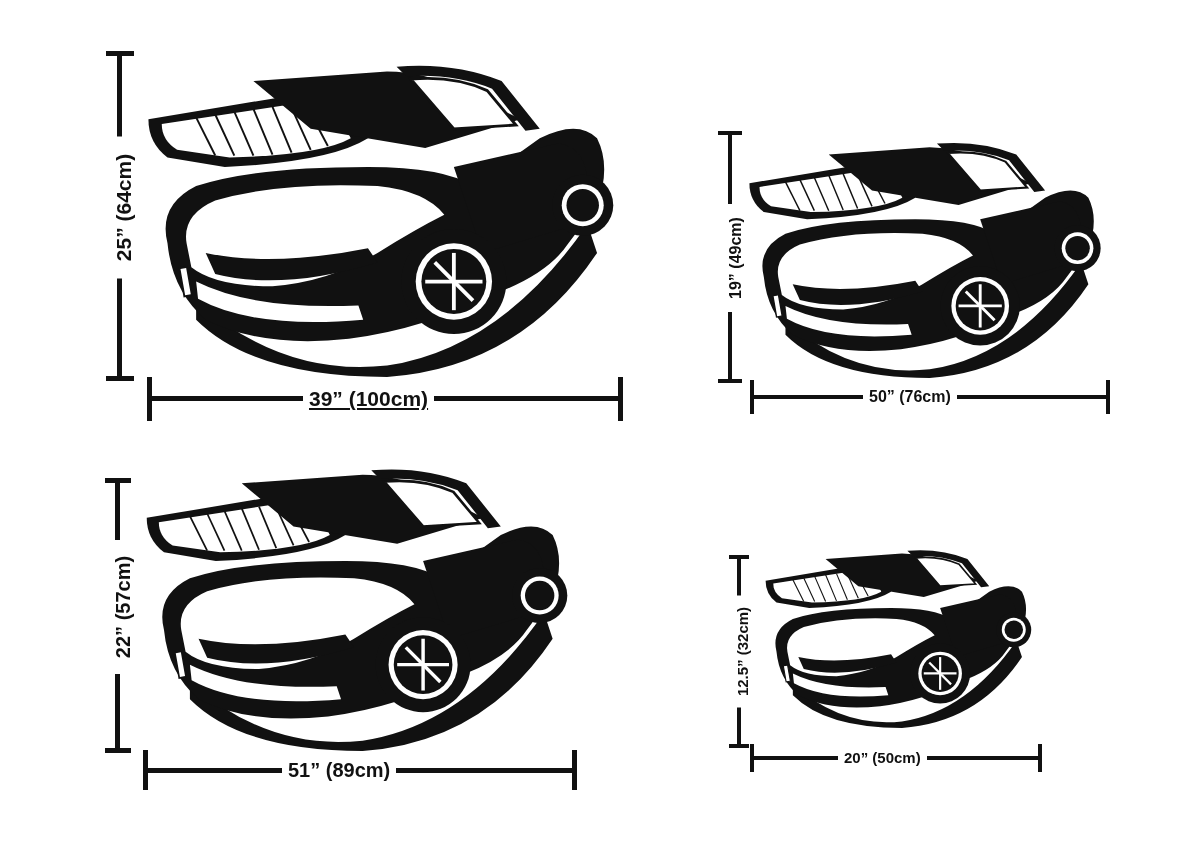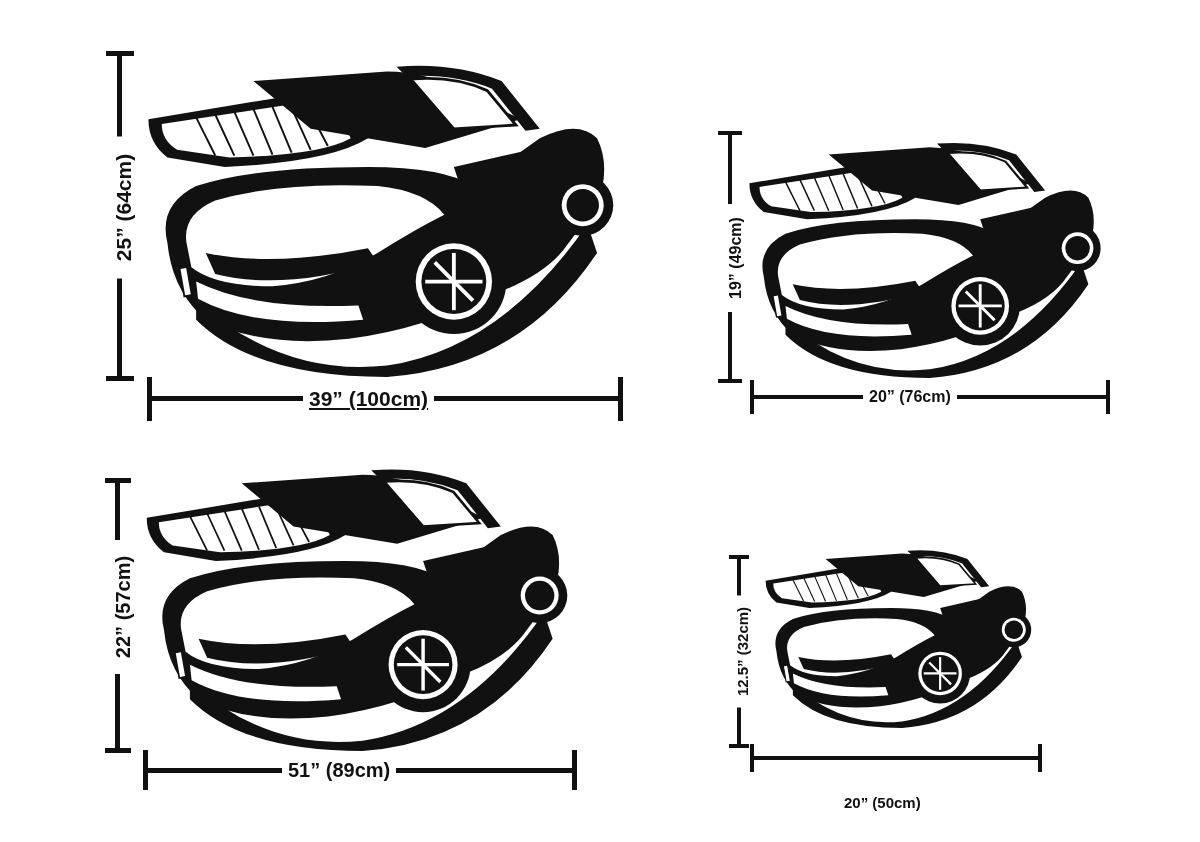--- a/index.html
+++ b/index.html
@@ -87,21 +87,21 @@
   <div>
     <div class="cap" style="left:718px;top:131px;width:24px;height:4px;"></div>
     <div class="vline" style="left:728px;top:131px;width:4px;height:252px;"></div>
     <div class="cap" style="left:718px;top:379px;width:24px;height:4px;"></div>
     <div class="label label-v" style="font-size:16px;left:682px;top:250px;width:96px;text-align:center;">19” (49cm)</div>
   </div>
   <div>
     <div class="cap" style="left:750px;top:380px;width:4px;height:34px;"></div>
     <div class="hline" style="left:750px;top:395px;width:360px;height:4px;"></div>
     <div class="cap" style="left:1106px;top:380px;width:4px;height:34px;"></div>
-    <div class="label" style="font-size:16px;left:863px;top:389px;">20” (76cm)</div>
+    <div class="label" style="font-size:16px;left:863px;top:389px;">50” (76cm)</div>
   </div>
 </div>
 
 <div class="panel">
   <svg class="car" style="left:130px;top:466px;width:448px;height:285px;">
       <use href="#car-sym"></use>
     </svg>
   <div>
     <div class="cap" style="left:105px;top:478px;width:26px;height:5px;"></div>
     <div class="vline" style="left:115px;top:478px;width:5px;height:274px;"></div>
@@ -123,15 +123,15 @@
   <div>
     <div class="cap" style="left:729px;top:555px;width:20px;height:4px;"></div>
     <div class="vline" style="left:737px;top:555px;width:4px;height:193px;"></div>
     <div class="cap" style="left:729px;top:744px;width:20px;height:4px;"></div>
     <div class="label label-v" style="font-size:15px;left:686px;top:644px;width:104px;text-align:center;padding:0 4px;">12.5” (32cm)</div>
   </div>
   <div>
     <div class="cap" style="left:750px;top:744px;width:4px;height:28px;"></div>
     <div class="hline" style="left:750px;top:756px;width:292px;height:4px;"></div>
     <div class="cap" style="left:1038px;top:744px;width:4px;height:28px;"></div>
-    <div class="label" style="font-size:15px;left:838px;top:750px;margin-top:45px;">20” (50cm)</div>
+    <div class="label" style="font-size:15px;left:838px;top:750px;">20” (50cm)</div>
   </div>
 </div>
 
 </body></html>

